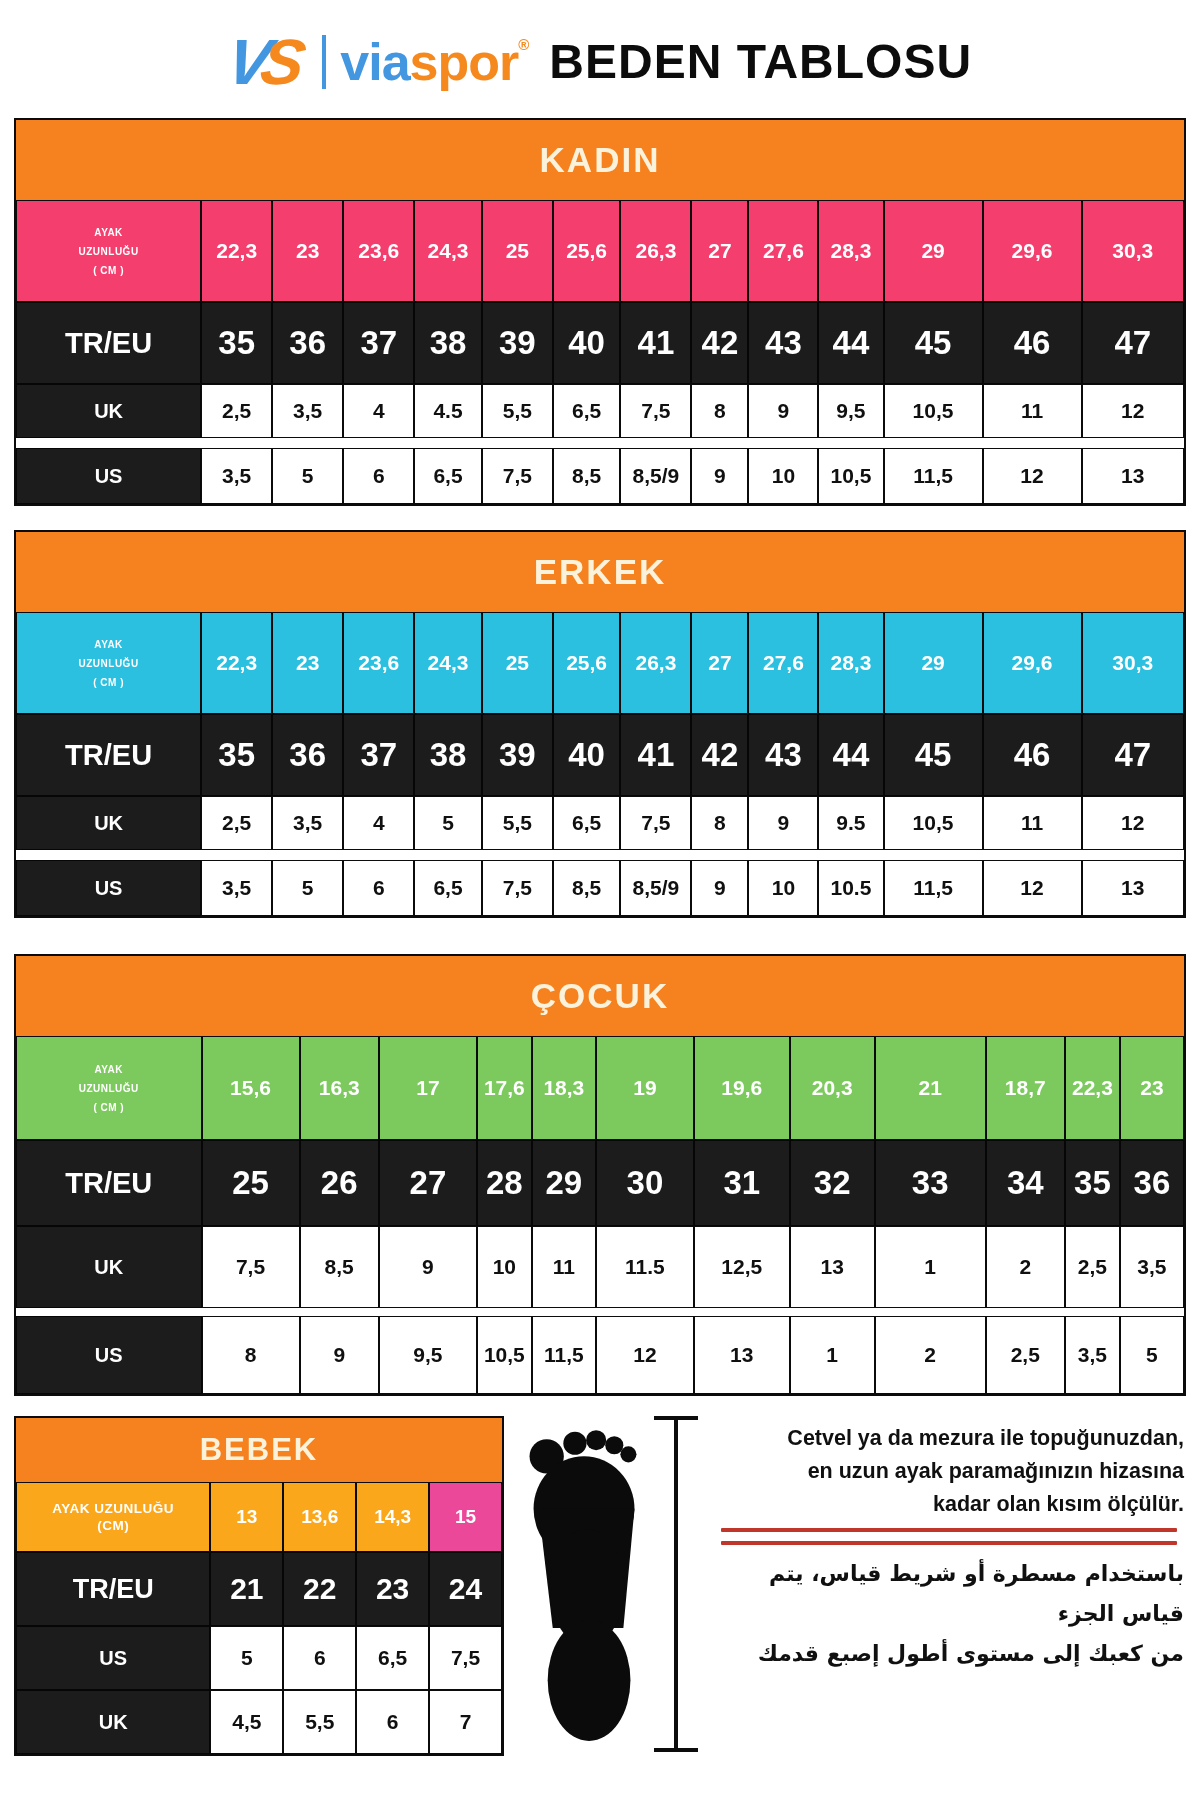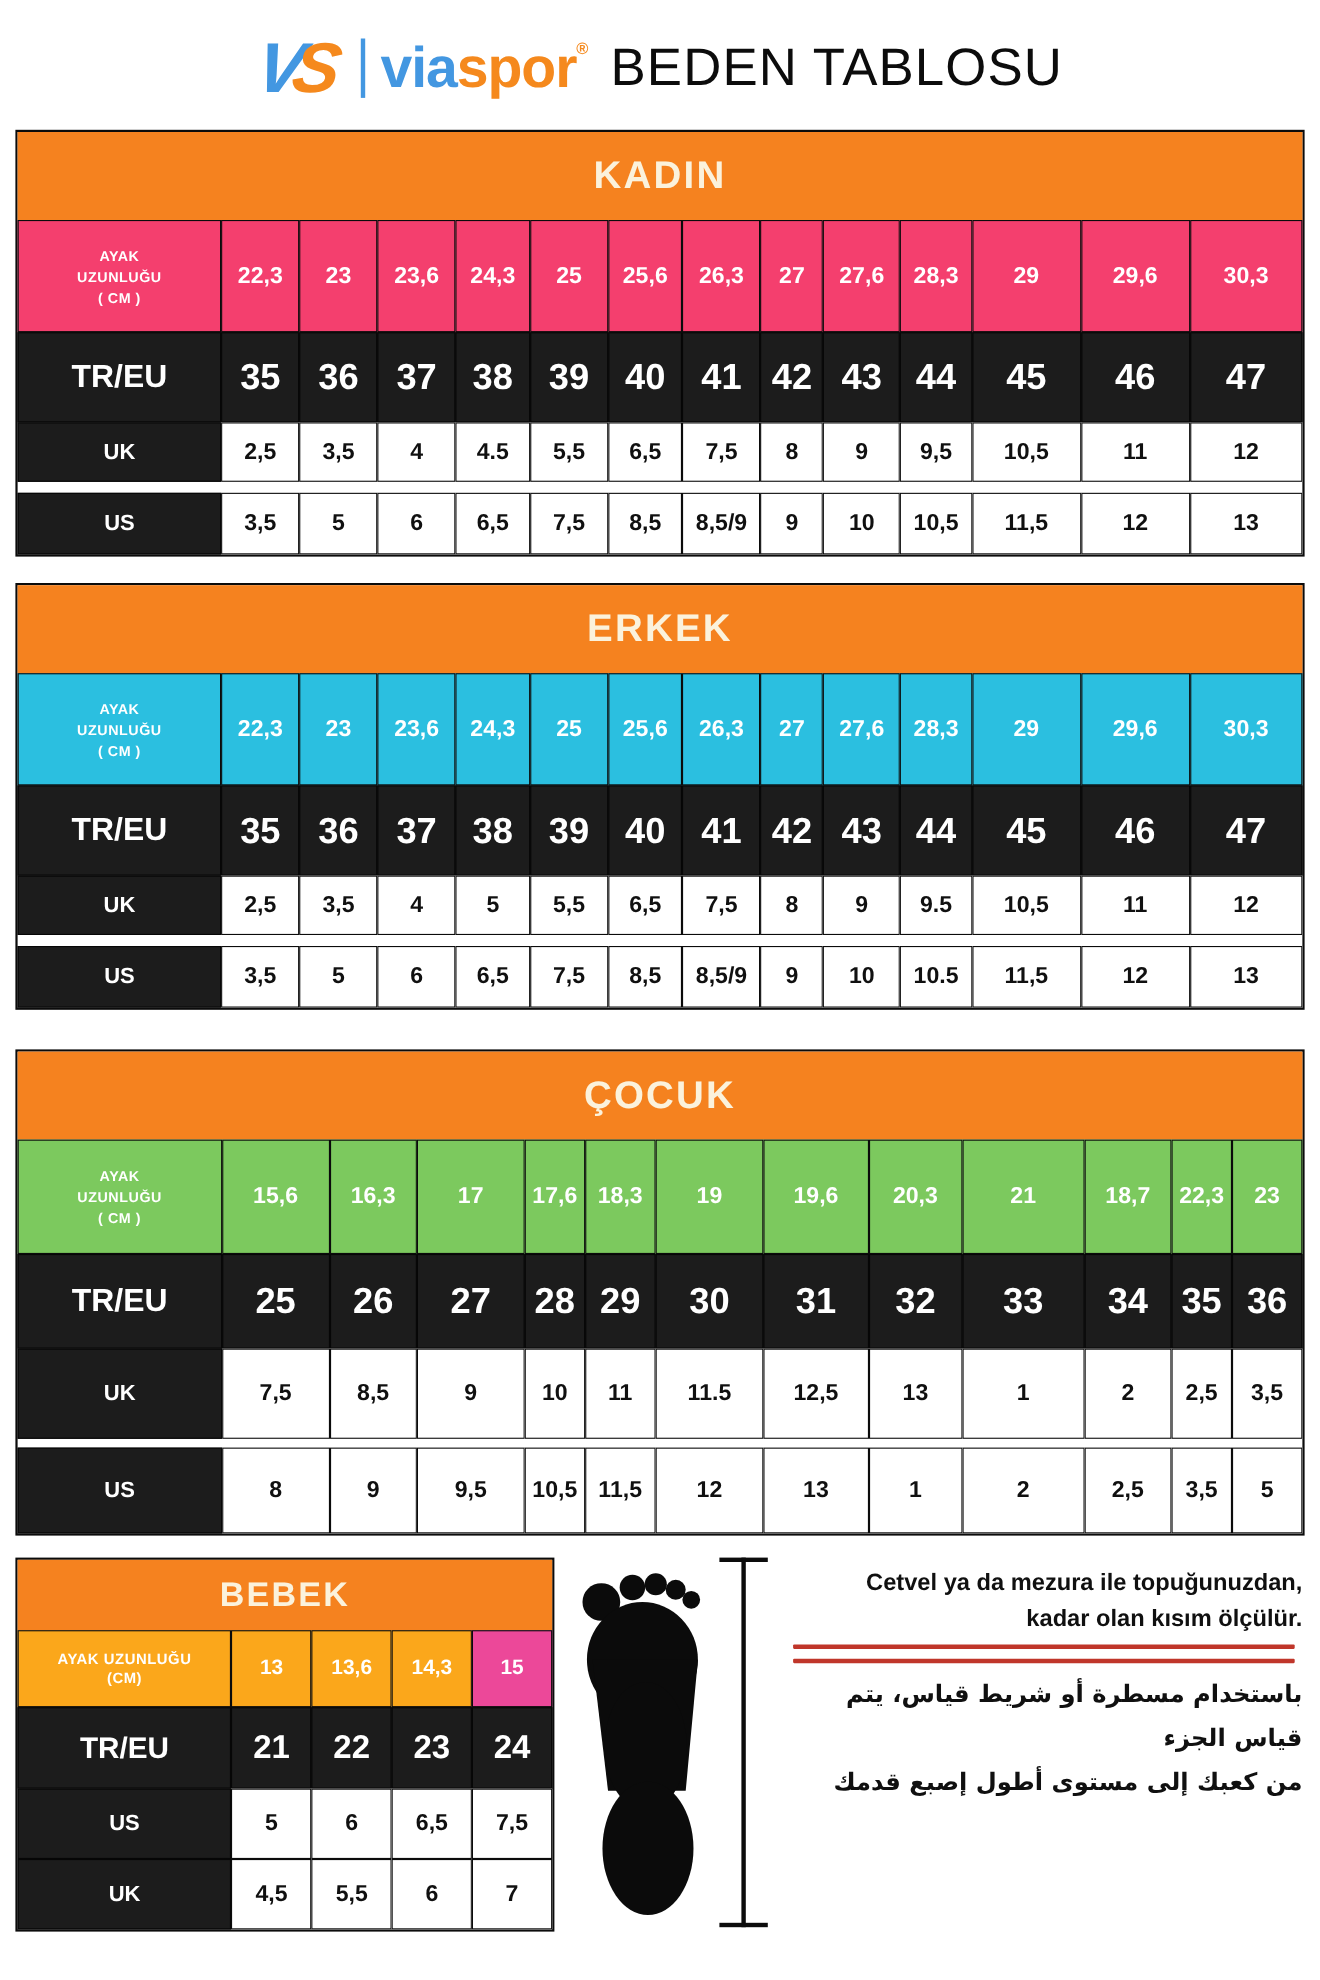--- a/index.html
+++ b/index.html
@@ -9,33 +9,33 @@
   
   .hdr{display:flex;align-items:center;justify-content:center;gap:20px;height:96px;margin-bottom:8px;}
   .logo{display:flex;align-items:center;}
   .lv,.ls{font-size:64px;font-weight:900;font-style:italic;transform:skewX(-10deg);line-height:1;}
   .lv{color:var(--logo-blue);letter-spacing:-5px;}
   .ls{color:var(--logo-orange);margin-left:-4px;}
   .ldiv{width:4px;height:54px;background:var(--logo-blue);margin:0 14px 0 18px;}
   .lvia{color:var(--logo-blue);font-size:52px;font-weight:800;letter-spacing:-1px;line-height:1;}
   .lspor{color:var(--logo-orange);font-size:52px;font-weight:800;letter-spacing:-1px;line-height:1;}
   .lreg{color:var(--logo-orange);font-size:15px;font-weight:700;align-self:flex-start;margin-top:6px;}
-  .title{font-size:48px;font-weight:400;color:#0c0c0c;letter-spacing:1px;margin:0;line-height:1;}
+  .title{font-size:48px;font-weight:700;color:#0c0c0c;letter-spacing:1px;margin:0;line-height:1;}
 
   
   .size-table{border:2px solid #0b0b0b;background:#fff;}
   .tbl-0{margin-bottom:24px;}
   .tbl-1{margin-bottom:36px;}
   .tbl-2{margin-bottom:20px;}
   .t-title{background:var(--title-band);color:#FBF2DC;height:80px;display:flex;align-items:center;justify-content:center;font-size:35px;font-weight:800;letter-spacing:2px;}
   .t-row{display:flex;}
   .cell{box-sizing:border-box;border:1px solid #0b0b0b;display:flex;flex-direction:column;align-items:center;justify-content:center;font-weight:800;text-align:center;}
   .row-measure{height:102px;}
   .row-measure .cell{color:#fff;font-size:21px;}
-  .m-line{display:block;font-size:13px;line-height:19px;letter-spacing:.5px;}
+  .m-line{display:block;font-size:10px;line-height:19px;letter-spacing:.5px;}
   .row-dark{height:82px;background:#060606;}
   .row-dark .cell{background:var(--dark-row);color:#fff;font-size:33px;border-color:#060606;}
   .row-dark .cell.label{font-size:29px;}
   .row-light{height:54px;}
   .row-light .cell{background:#fff;color:#101010;font-size:21px;}
   .row-light .cell.label{background:var(--dark-row);color:#fff;font-size:20px;border-color:#060606;}
   .gap-top{margin-top:10px;height:56px;}
 
   
   .tbl-2 .row-measure{height:104px;}
@@ -349,20 +349,21 @@
       <div class="mline">
         <div class="cap top"></div>
         <div class="bar"></div>
         <div class="cap bot"></div>
       </div>
     </div>
 
     <div class="instructions">
       <div>
         <div class="ins-line">Cetvel ya da mezura ile topuğunuzdan,</div>
+        <div class="ins-line">en uzun ayak paramağınızın hizasına</div>
         <div class="ins-line">kadar olan kısım ölçülür.</div>
       </div>
       <div class="rule"></div>
       <div class="rule"></div>
       <div class="ar-block">
         <div class="ar-line">باستخدام مسطرة أو شريط قياس، يتم قياس الجزء</div>
         <div class="ar-line">من كعبك إلى مستوى أطول إصبع قدمك</div>
       </div>
     </div>
   </div>

